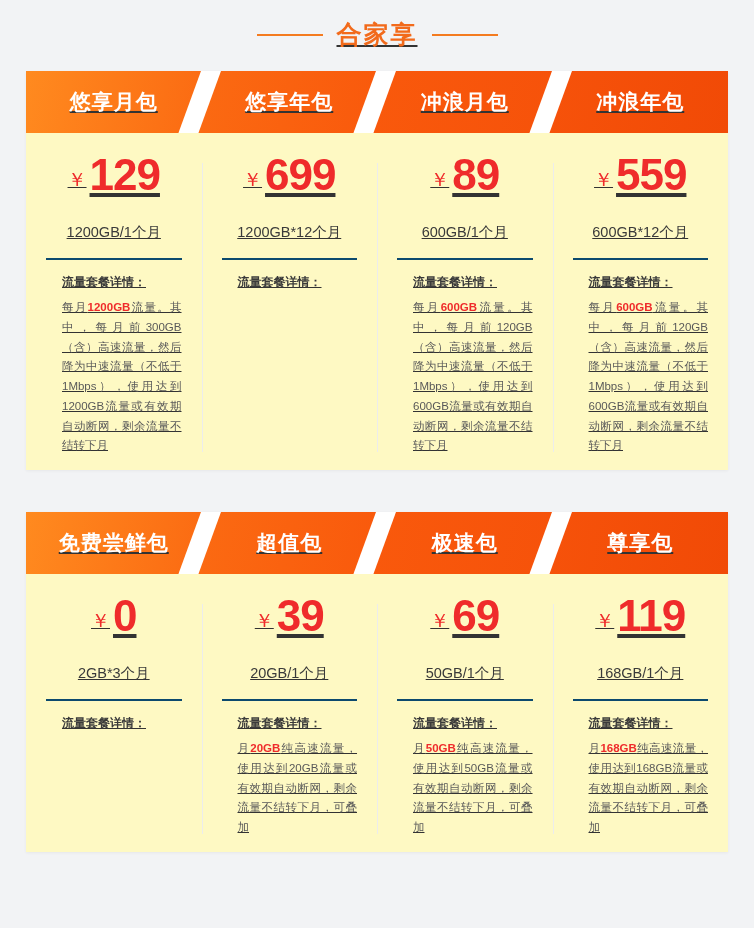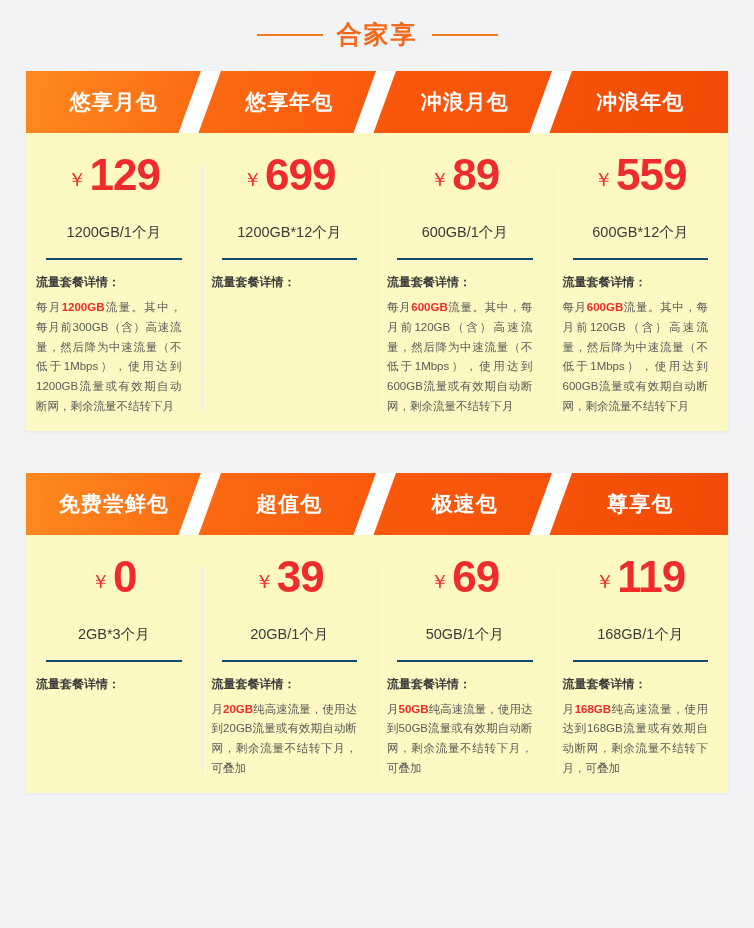--- a/index.html
+++ b/index.html
@@ -13,20 +13,21 @@
     font-family: "Liberation Sans", sans-serif;
     color: #333;
     overflow: hidden;
   }
   .page {
     width: 754px;
     height: 724px;
     position: relative;
     background: #f2f3f5;
     box-sizing: border-box;
+    text-decoration: underline;
   }
 
   
   .section {
     padding: 0;
   }
   .section-head {
     display: flex;
     align-items: center;
     justify-content: center;
@@ -124,21 +125,21 @@
     text-align: center;
     font-size: 14.5px;
     color: #3a3a3a;
     padding: 6px 6px 16px 6px;
     margin: 0 20px;
     border-bottom: 2px solid #0c4a6e;
   }
 
   
   .detail {
-    padding: 14px 20px 0 10px;
+    padding: 14px 20px 0 36px;
   }
   .detail-title {
     font-size: 12px;
     font-weight: bold;
     color: #3a3a3a;
     margin-bottom: 7px;
   }
   .detail-body {
     font-size: 11.5px;
     line-height: 1.72;

